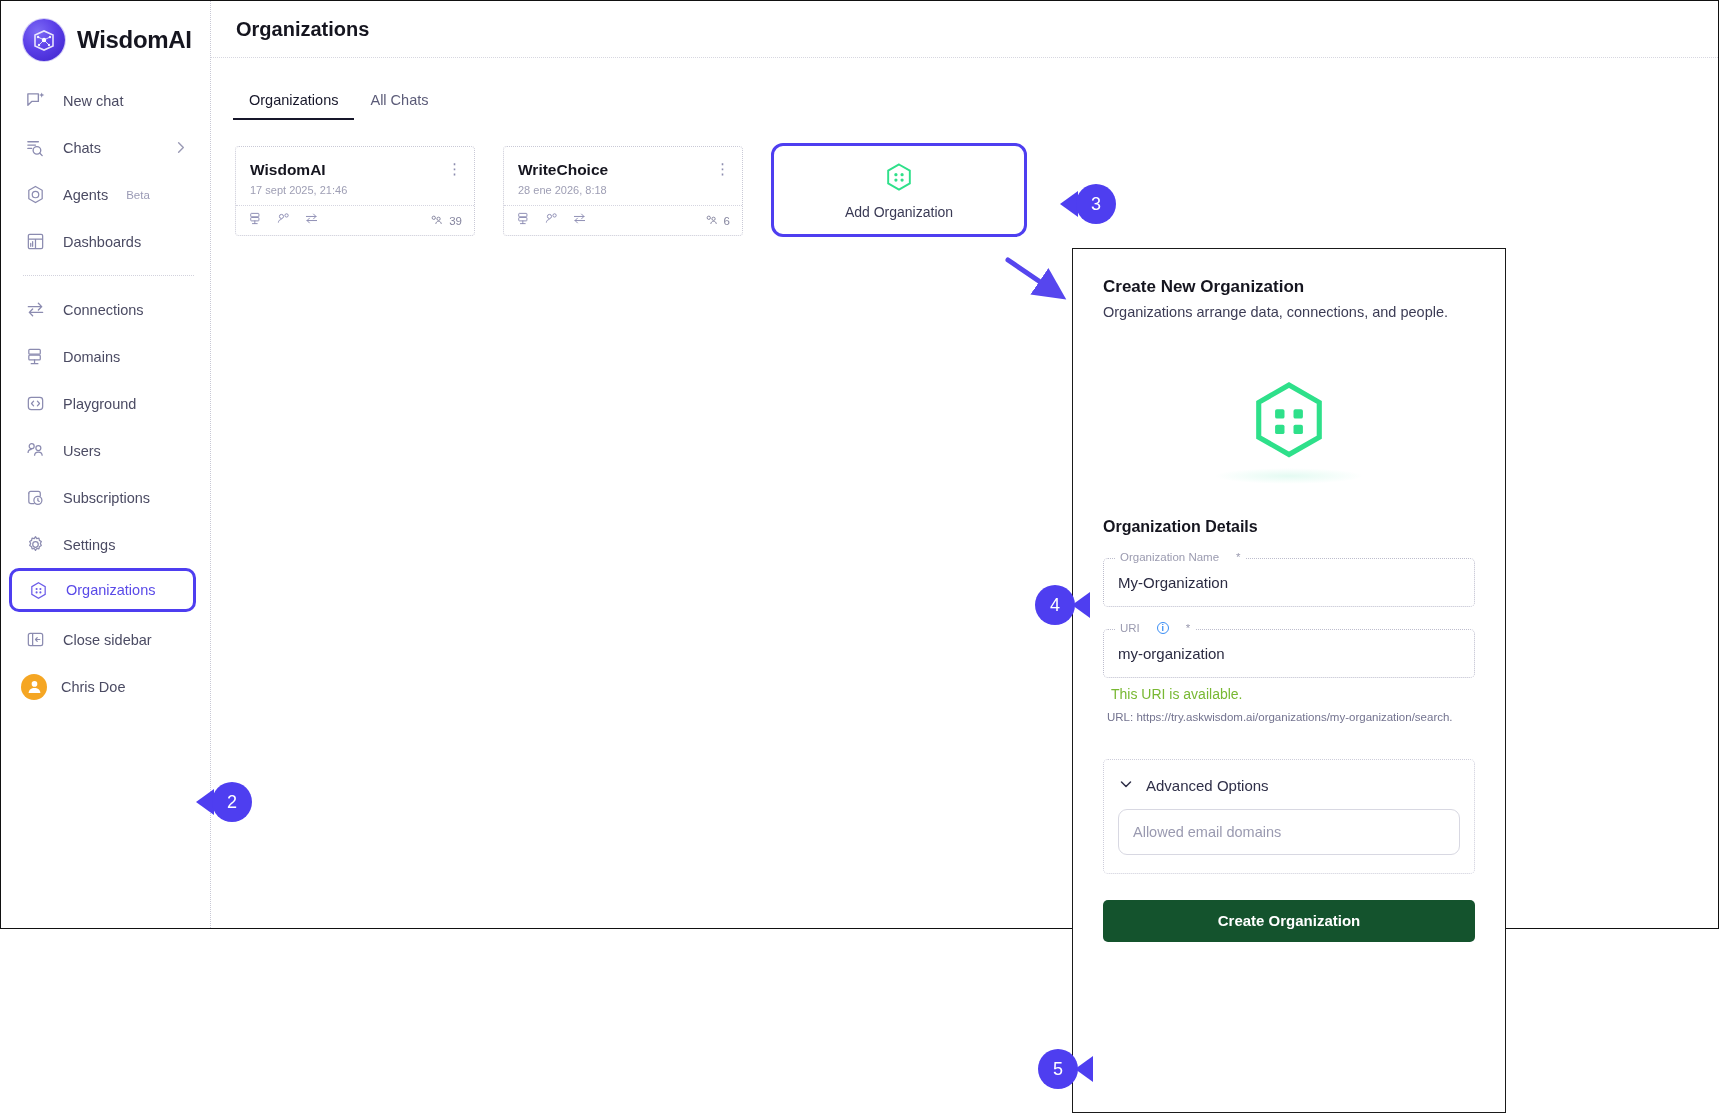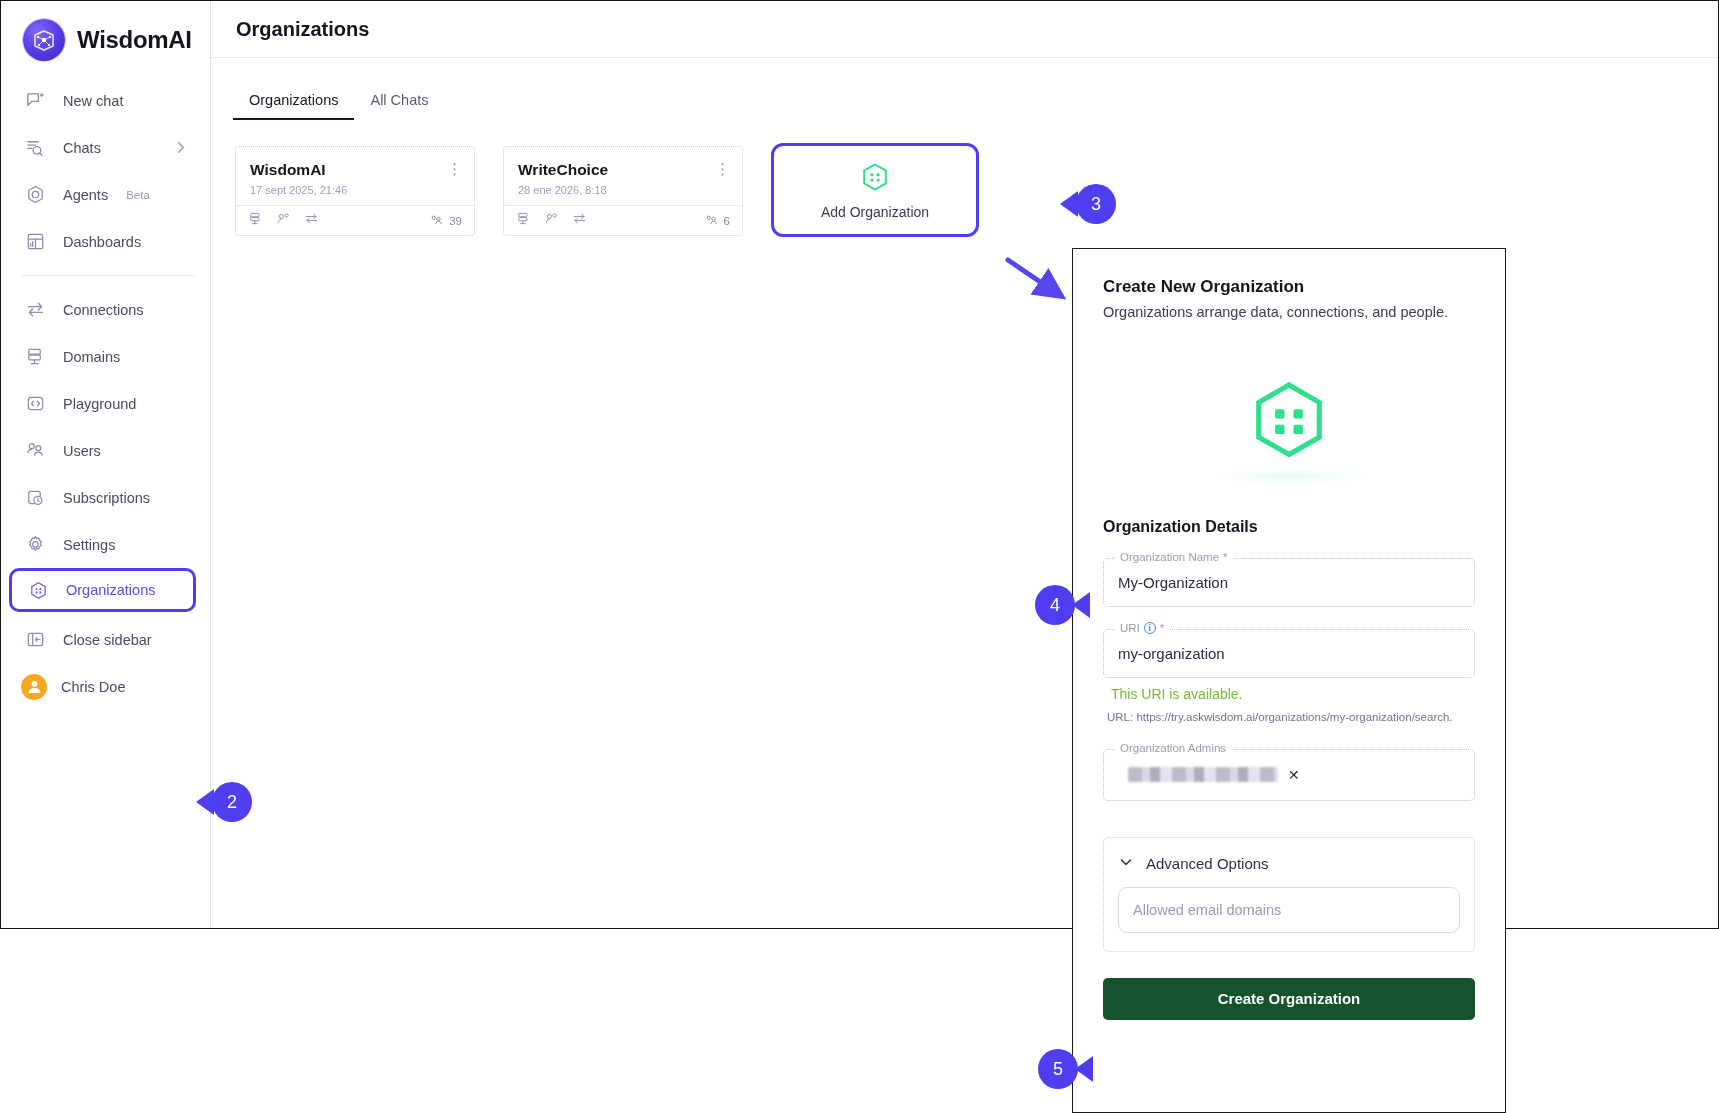--- a/index.html
+++ b/index.html
@@ -150,21 +150,21 @@
     border-top: 1px dotted #d5d5e0;
     display: flex; align-items: center;
     padding: 0 12px;
     gap: 13px;
     color: #8c8cb2;
   }
   .org-card-foot .spacer { flex: 1; }
   .member-count { display: flex; align-items: center; gap: 5px; font-size: 11.5px; color: #85859f; }
 
   .add-card {
-    width: 208px; height: 94px;
+    width: 256px; height: 94px;
     border: 3.5px solid #4e3ef0;
     border-radius: 12px;
     background: #fff;
     display: flex; flex-direction: column;
     align-items: center; justify-content: center;
     gap: 6px;
     cursor: pointer;
     margin-top: -3px;
     text-align: right;
   }
@@ -223,21 +223,21 @@
     border: 1px dotted #bdbdcd;
     border-radius: 5px;
     height: 49px;
     display: flex; align-items: center;
     padding: 0 14px;
   }
   .field-legend {
     position: absolute; top: -8px; left: 11px;
     background: #fff; padding: 0 5px;
     font-size: 11.5px; color: #9b9bb0;
-    display: flex; align-items: center; gap: 4px;
+    display: flex; align-items: center; gap: 17px;
   }
   .req { color: #9b9bb0; }
   .info-i {
     width: 12px; height: 12px; border-radius: 50%;
     border: 1px solid #3b8ef5; color: #3b8ef5;
     font-size: 9px; line-height: 10px; text-align: center;
     display: inline-block; font-weight: 700;
   }
   .field-value { font-size: 15px; color: #2b2b42; }
   .field-placeholder { font-size: 14.5px; color: #9a9ab0; }
@@ -635,29 +635,20 @@
         <span class="field-legend">
           <span>URI</span>
           <span class="info-i">i</span>
           <span class="req">*</span>
         </span>
         <span class="field-value">my-organization</span>
       </div>
       <div class="helper-ok">This URI is available.</div>
       <div class="helper-url">URL: https://try.askwisdom.ai/organizations/my-organization/search.</div>
 
-      <div class="field chip-field">
-        <span class="field-legend">
-          <span>Organization Admins</span>
-        </span>
-        <span class="chip">
-          <span class="chip-redacted"></span>
-          <span class="chip-x">✕</span>
-        </span>
-      </div>
 
       <div class="advanced">
         <div class="adv-head">
           <span>
             <svg width="16" height="16" viewBox="0 0 16 16" fill="none" stroke="#2f2f48" stroke-width="1.5">
               <path d="M3.5 6 8 10.5 12.5 6" stroke-linecap="round" stroke-linejoin="round"></path>
             </svg>
           </span>
           <span>Advanced Options</span>
         </div>

